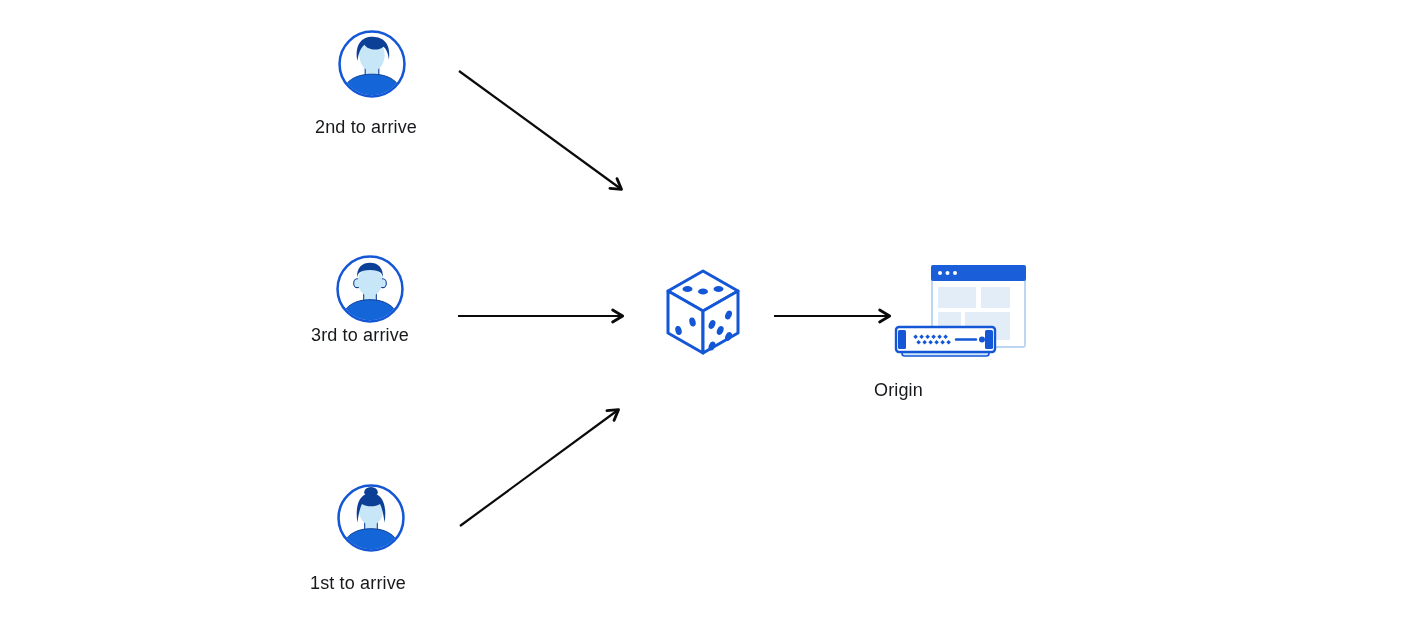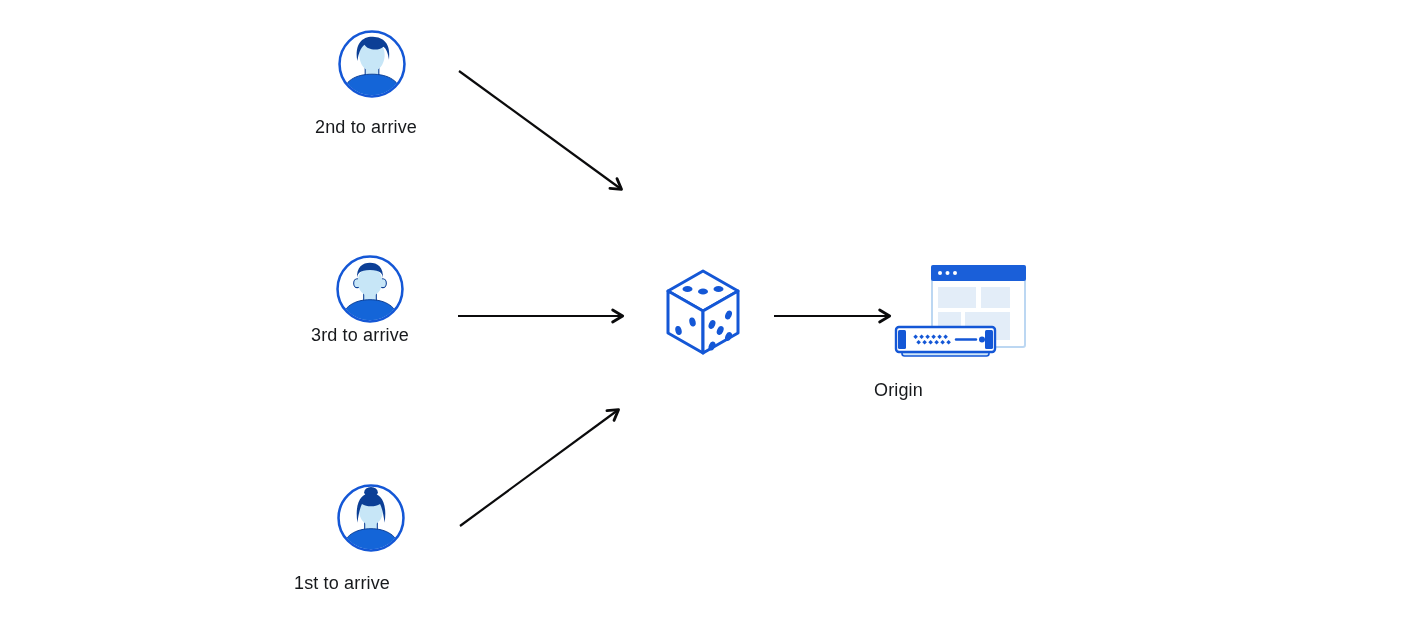--- a/index.html
+++ b/index.html
@@ -98,21 +98,21 @@
       <circle class="ring" cx="36" cy="36" r="33.4"></circle>
       <g clip-path="url(#clipC)">
         <rect class="neck" x="29.5" y="34" width="13" height="15"></rect>
         <path class="shirt" d="M5,72 C7,53.5 21,47 36,47 C51,47 65,53.5 67,72 Z"></path>
         <ellipse class="hair" cx="36" cy="9.5" rx="7" ry="5.5"></ellipse>
         <ellipse class="face" cx="36" cy="28.5" rx="12.2" ry="15"></ellipse>
         <path class="hair" d="M22,41 C18.8,18 27,10.5 36,10.5 C45,10.5 53.2,18 50,41 C48.8,32 47.4,26 45.3,21.5 C40.5,24.8 31.5,24.8 26.7,21.5 C24.6,26 23.2,32 22,41 Z"></path>
       </g>
     </svg>
   </div>
-  <div class="node-label" style="left:294px;top:573px;width:120px;">1st to arrive</div>
+  <div class="node-label" style="left:310px;top:573px;width:120px;">1st to arrive</div>
 
   <div class="icon-box" style="left:665px;top:268px;width:76px;height:88px;">
     <svg width="76" height="88" viewBox="0 0 76 88">
       <polygon class="die-face" points="38,3 73,23 38,43 3,23"></polygon>
       <polygon class="die-face" points="3,23 38,43 38,85 3,65"></polygon>
       <polygon class="die-face" points="38,43 73,23 73,65 38,85"></polygon>
 
       <ellipse class="pip" cx="22.5" cy="21" rx="5" ry="3"></ellipse>
       <ellipse class="pip" cx="38" cy="23.5" rx="5" ry="3"></ellipse>
       <ellipse class="pip" cx="53.5" cy="21" rx="5" ry="3"></ellipse>

